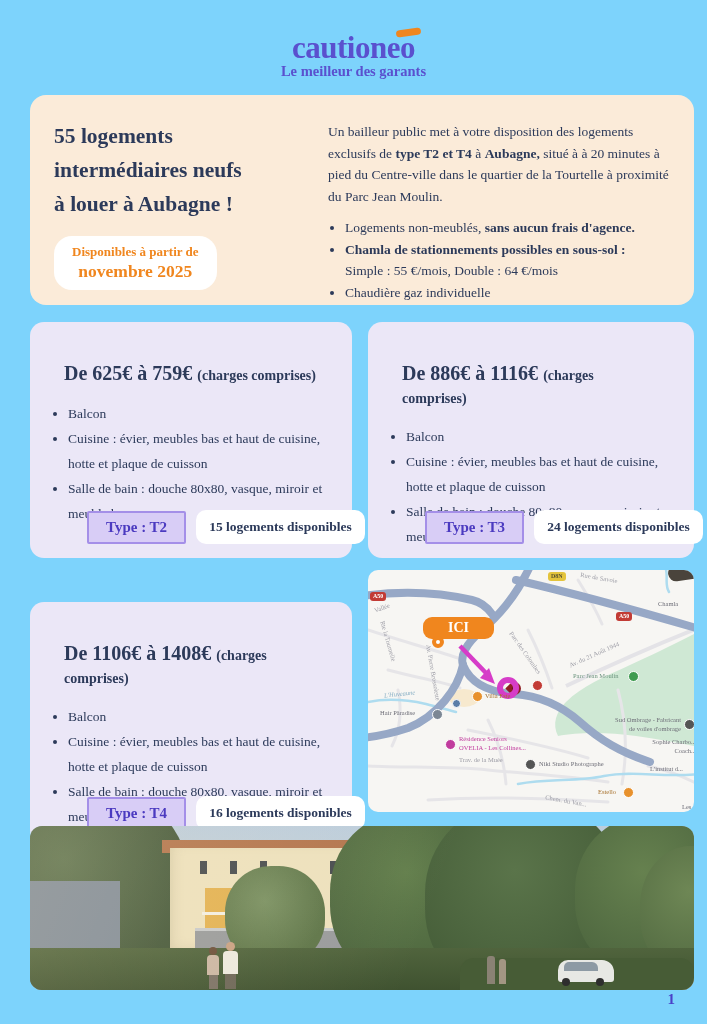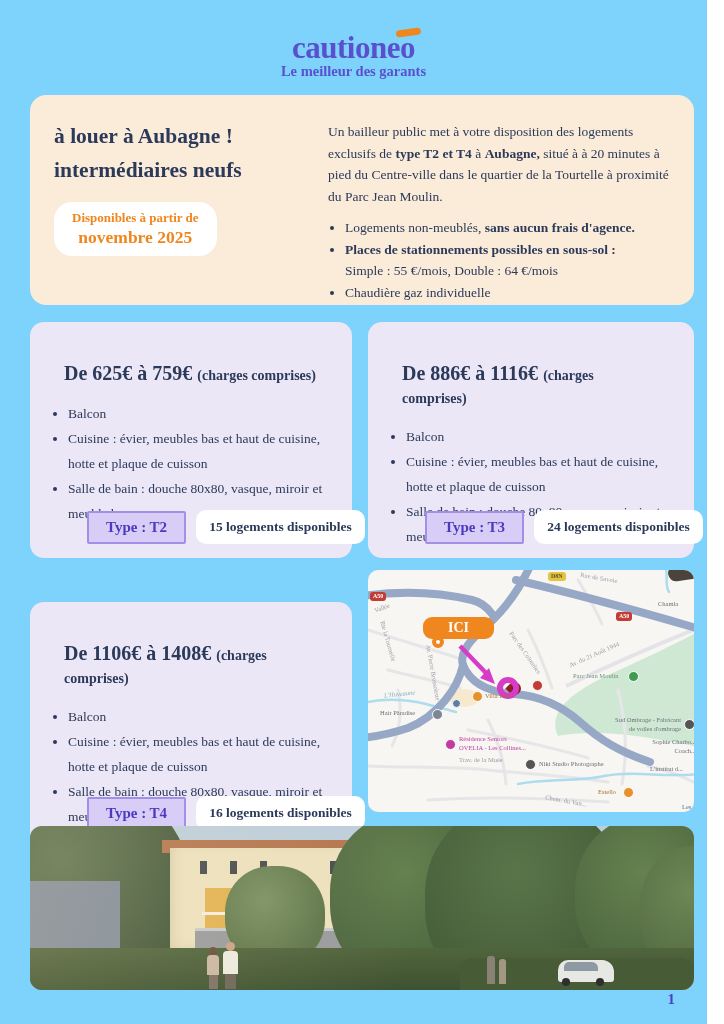--- a/index.html
+++ b/index.html
@@ -122,33 +122,34 @@
     <div class="wordmark">
       <span>cautioneo</span>
       <i class="accent"></i>
     </div>
     <div class="tagline">Le meilleur des garants</div>
   </div>
 
   <section class="hero">
     <div class="hero-left">
       <h1 class="hero-title">
+        <span style="display:block">55 logements</span>
+        <span style="display:block">intermédiaires neufs</span>
         <span style="display:block">à louer à Aubagne !</span>
-        <span style="display:block">intermédiaires neufs</span>
       </h1>
       <div class="avail">
         <div class="a1">Disponibles à partir de</div>
         <div class="a2">novembre 2025</div>
       </div>
     </div>
     <div class="hero-right">
       <p class="intro"><span>Un bailleur public met à votre disposition des logements exclusifs de </span><b>type T2 et T4</b><span> à </span><b>Aubagne,</b><span> situé à à 20 minutes à pied du Centre-ville dans le quartier de la Tourtelle à proximité du Parc Jean Moulin.</span></p>
       <ul class="hb">
         <li><span>Logements non-meublés, </span><b>sans aucun frais d'agence.</b></li>
-        <li><b>Places de stationnements possibles en sous-sol :</b><span class="blk">Simple : 55 €/mois, Double : 64 €/mois</span></li>
+        <li><b>Chamla de stationnements possibles en sous-sol :</b><span class="blk">Simple : 55 €/mois, Double : 64 €/mois</span></li>
         <li><span>Chaudière gaz individuelle</span></li>
       </ul>
     </div>
   </section>
 
   <section class="offer-card" id="card1">
     <h2 class="price"><span>De 625€ à 759€</span> <span class="sfx">(charges comprises)</span></h2>
     <ul class="feat">
       <li>Balcon</li>
       <li>Cuisine : évier, meubles bas et haut de cuisine, hotte et plaque de cuisson</li>

